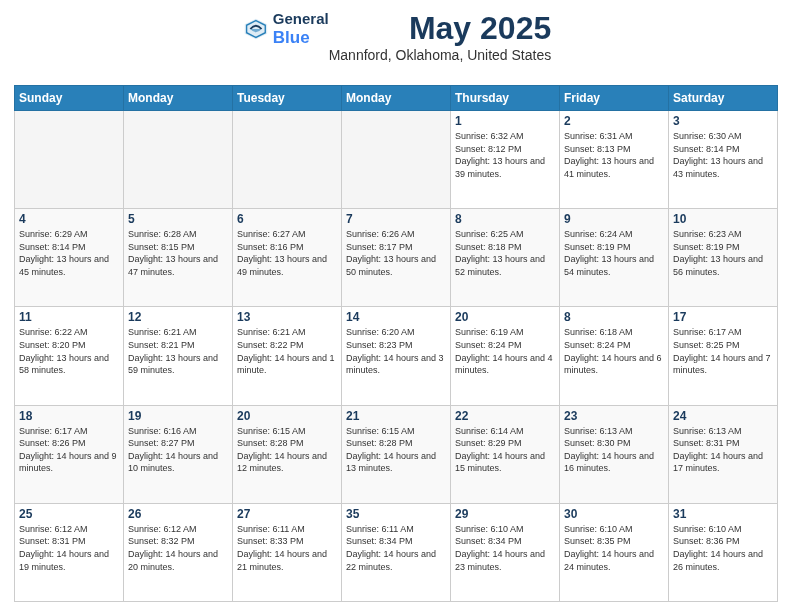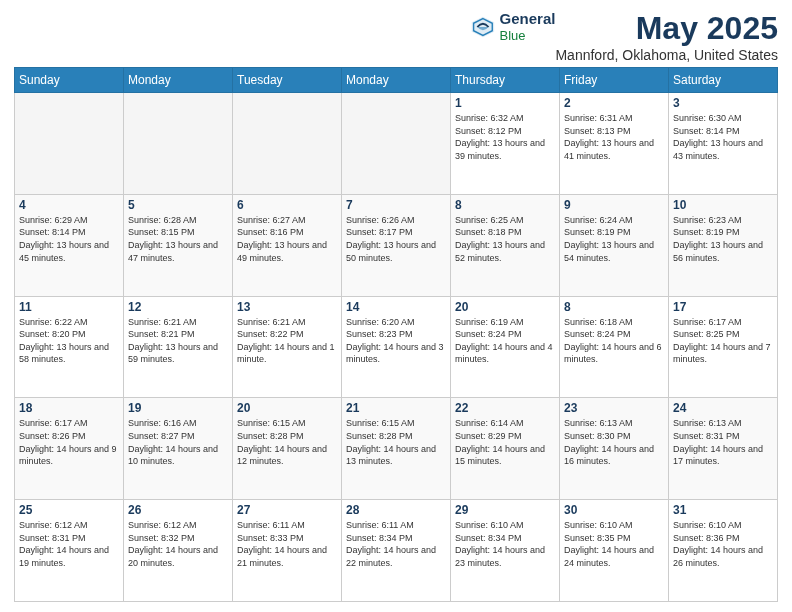--- a/index.html
+++ b/index.html
@@ -12,23 +12,23 @@
     }
     .page {
       width: 792px;
       height: 612px;
       padding: 10px 14px;
       display: flex;
       flex-direction: column;
     }
     .header {
       display: flex;
-      justify-content: flex-end;
+      justify-content: center;
       align-items: flex-start;
-      margin-bottom: 4px;
+      margin-bottom: 22px;
     }
     .logo {
       display: flex;
       align-items: center;
       gap: 4px;
     }
     .logo-icon {
       width: 28px;
       height: 28px;
     }
@@ -48,21 +48,21 @@
       flex: 1;
       border: 1px solid #ccc;
       border-collapse: collapse;
       width: 100%;
       table-layout: fixed;
     }
     .calendar th {
       background: #2980b9;
       color: #fff;
       font-size: 12px;
-      font-weight: normal;
+      font-weight: bold;
       padding: 5px 4px;
       text-align: left;
       border: 1px solid #2471a3;
     }
     .calendar td {
       border: 1px solid #ccc;
       vertical-align: top;
       padding: 3px 4px;
       font-size: 9.5px;
       color: #333;
@@ -95,21 +95,21 @@
   <div class="header">
     <div class="logo">
       <svg class="logo-icon" viewBox="0 0 30 30" xmlns="http://www.w3.org/2000/svg">
         <polygon points="16,4 28,10 28,20 16,26 4,20 4,10" fill="#2980b9" opacity="0.15"></polygon>
         <polygon points="16,6 26,11 26,19 16,24 6,19 6,11" fill="none" stroke="#2980b9" stroke-width="1.5"></polygon>
         <path d="M10,15 Q16,8 22,15" fill="none" stroke="#1a3a5c" stroke-width="2"></path>
         <path d="M10,15 Q16,22 22,15" fill="#2980b9" opacity="0.6"></path>
       </svg>
       <div>
         <div style="font-size:15px;font-weight:bold;color:#1a3a5c;line-height:1.2;">General</div>
-        <div style="font-size:13px;font-weight:normal;color:#15803d;line-height:1.2;">Blue</div>
+        <div style="font-size:17px;font-weight:bold;color:#3b82f6;line-height:1.2;">Blue</div>
       </div>
     </div>
     <div class="title-area">
       <div class="month-title">May 2025</div>
       <div class="location">Mannford, Oklahoma, United States</div>
     </div>
   </div>
 
   <table class="calendar">
     <thead>
@@ -239,21 +239,21 @@
           </td>
           <td>
             <span class="day-num">26</span>
             <div class="day-info">Sunrise: 6:12 AM<br>Sunset: 8:32 PM<br>Daylight: 14 hours and 20 minutes.</div>
           </td>
           <td>
             <span class="day-num">27</span>
             <div class="day-info">Sunrise: 6:11 AM<br>Sunset: 8:33 PM<br>Daylight: 14 hours and 21 minutes.</div>
           </td>
           <td>
-            <span class="day-num">28</span>
+            <span class="day-num">35</span>
             <div class="day-info">Sunrise: 6:11 AM<br>Sunset: 8:34 PM<br>Daylight: 14 hours and 22 minutes.</div>
           </td>
           <td>
             <span class="day-num">29</span>
             <div class="day-info">Sunrise: 6:10 AM<br>Sunset: 8:34 PM<br>Daylight: 14 hours and 23 minutes.</div>
           </td>
           <td>
             <span class="day-num">30</span>
             <div class="day-info">Sunrise: 6:10 AM<br>Sunset: 8:35 PM<br>Daylight: 14 hours and 24 minutes.</div>
           </td>

